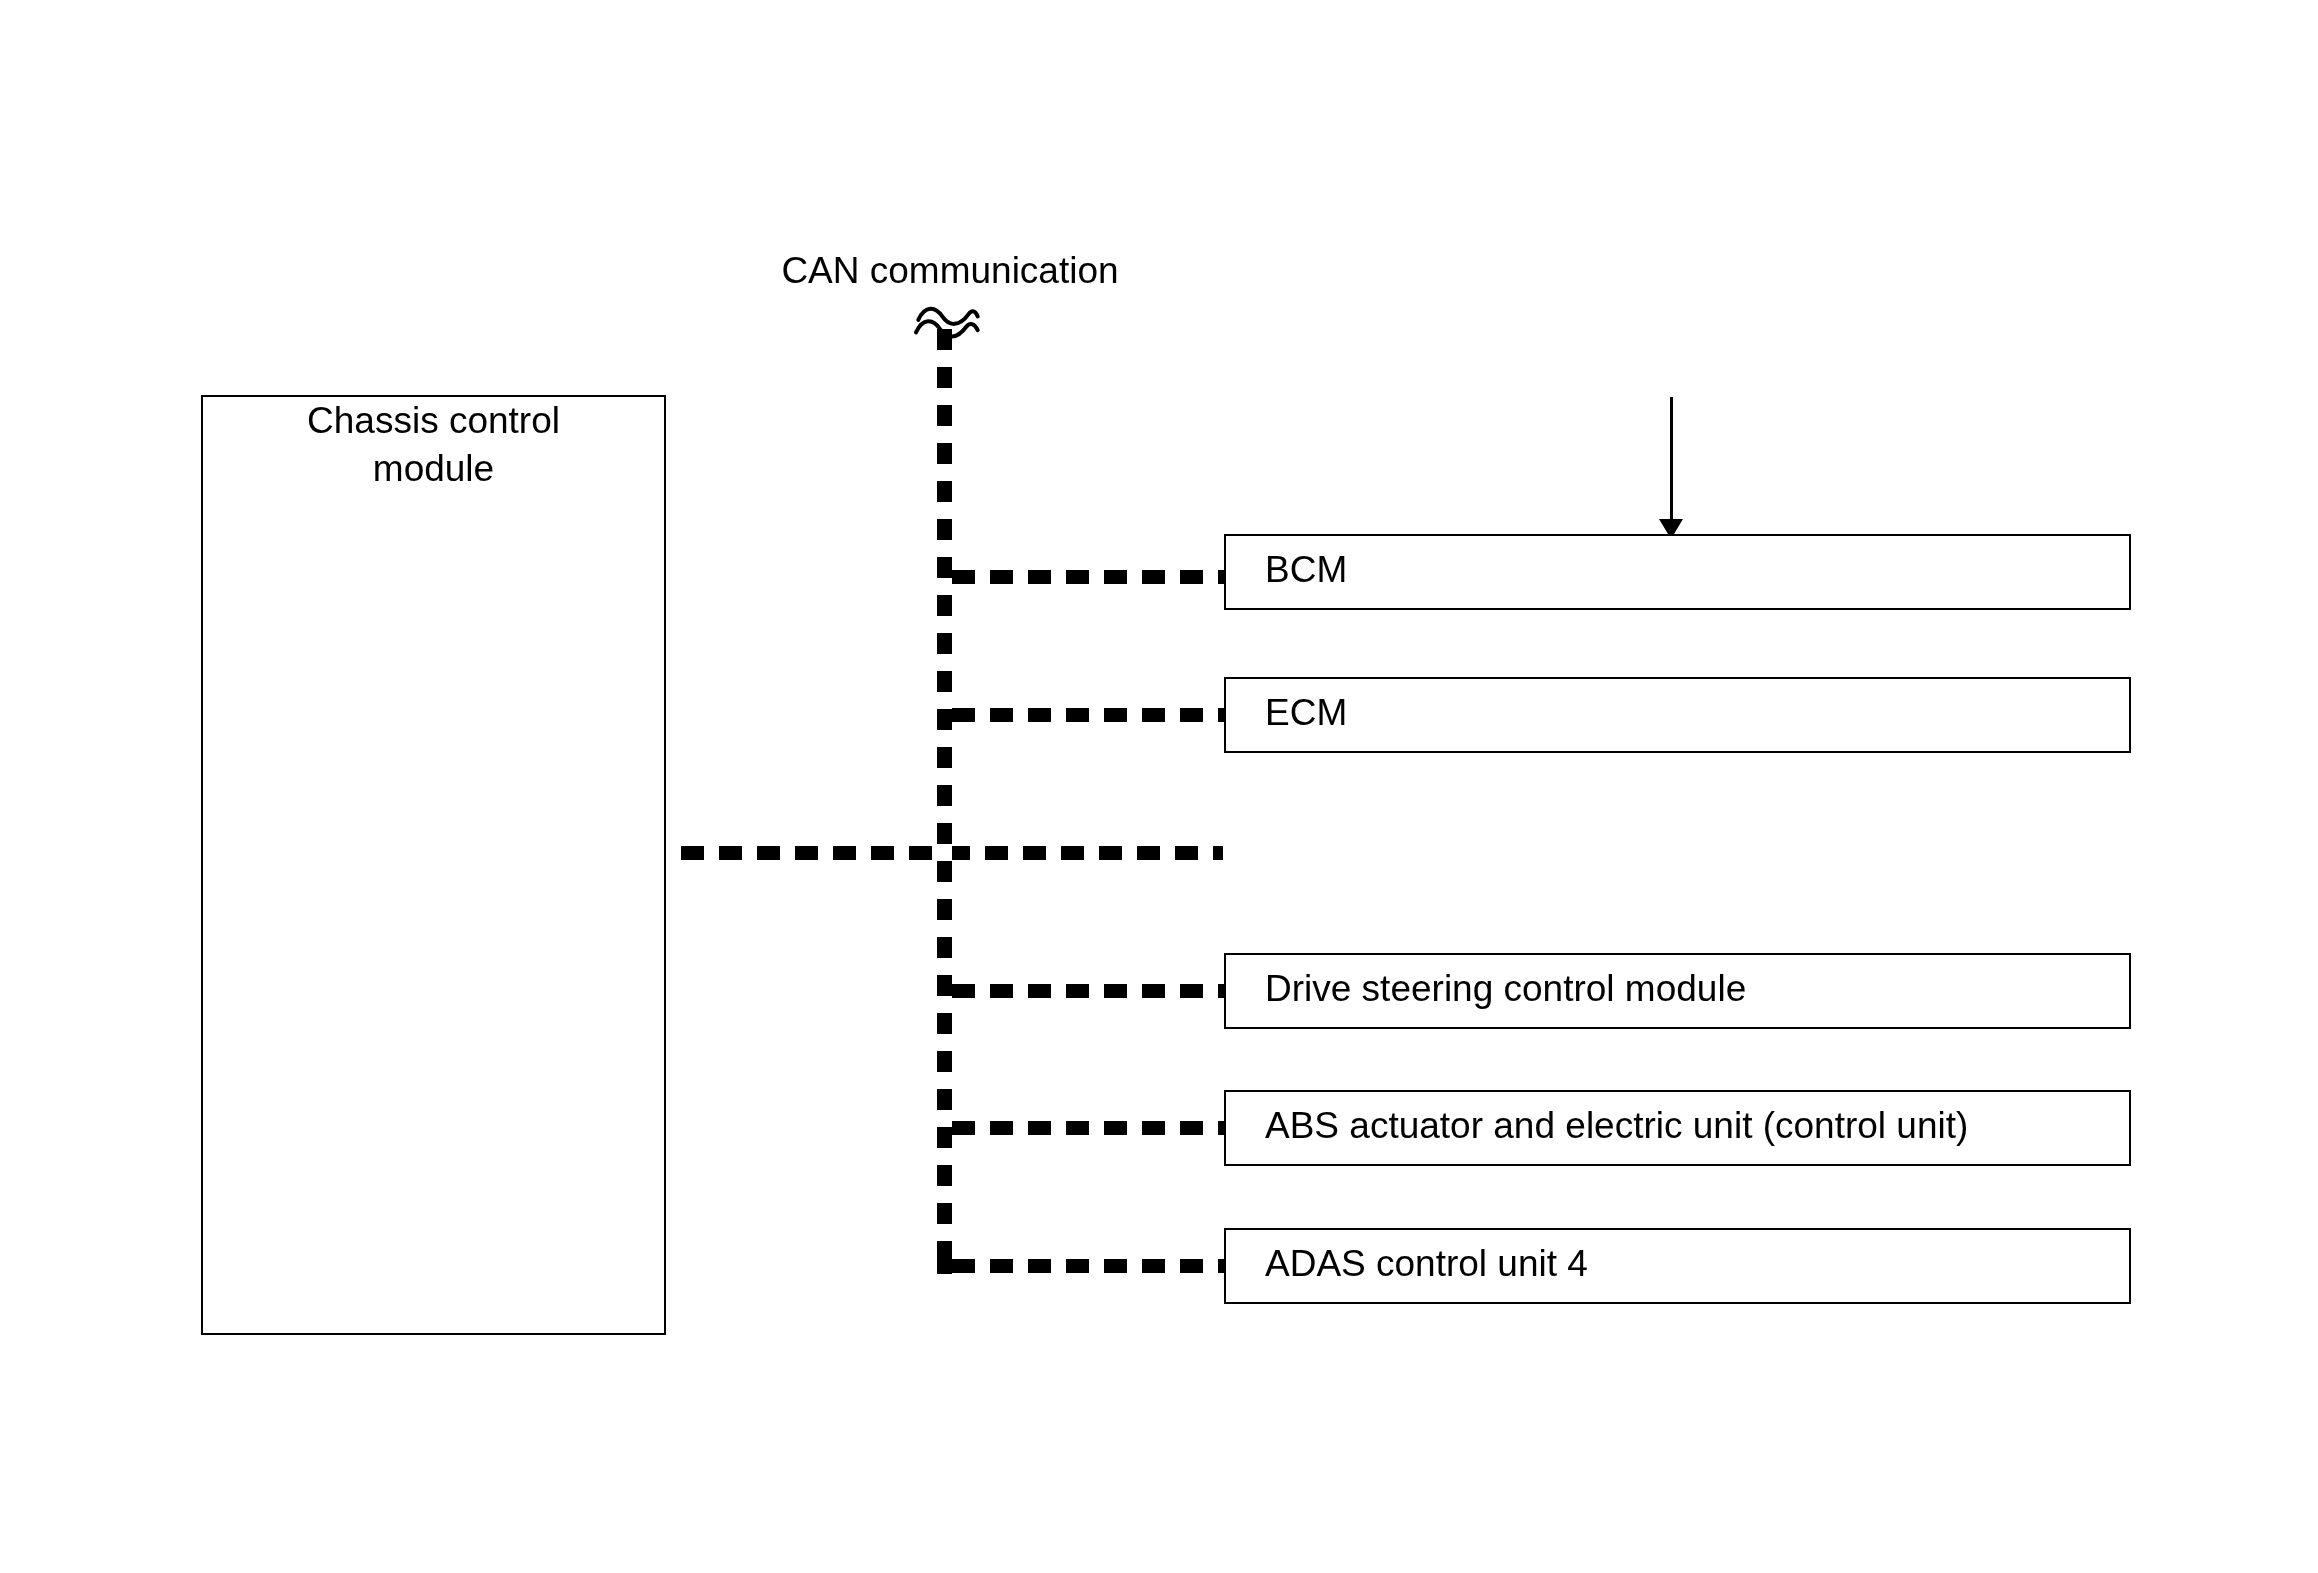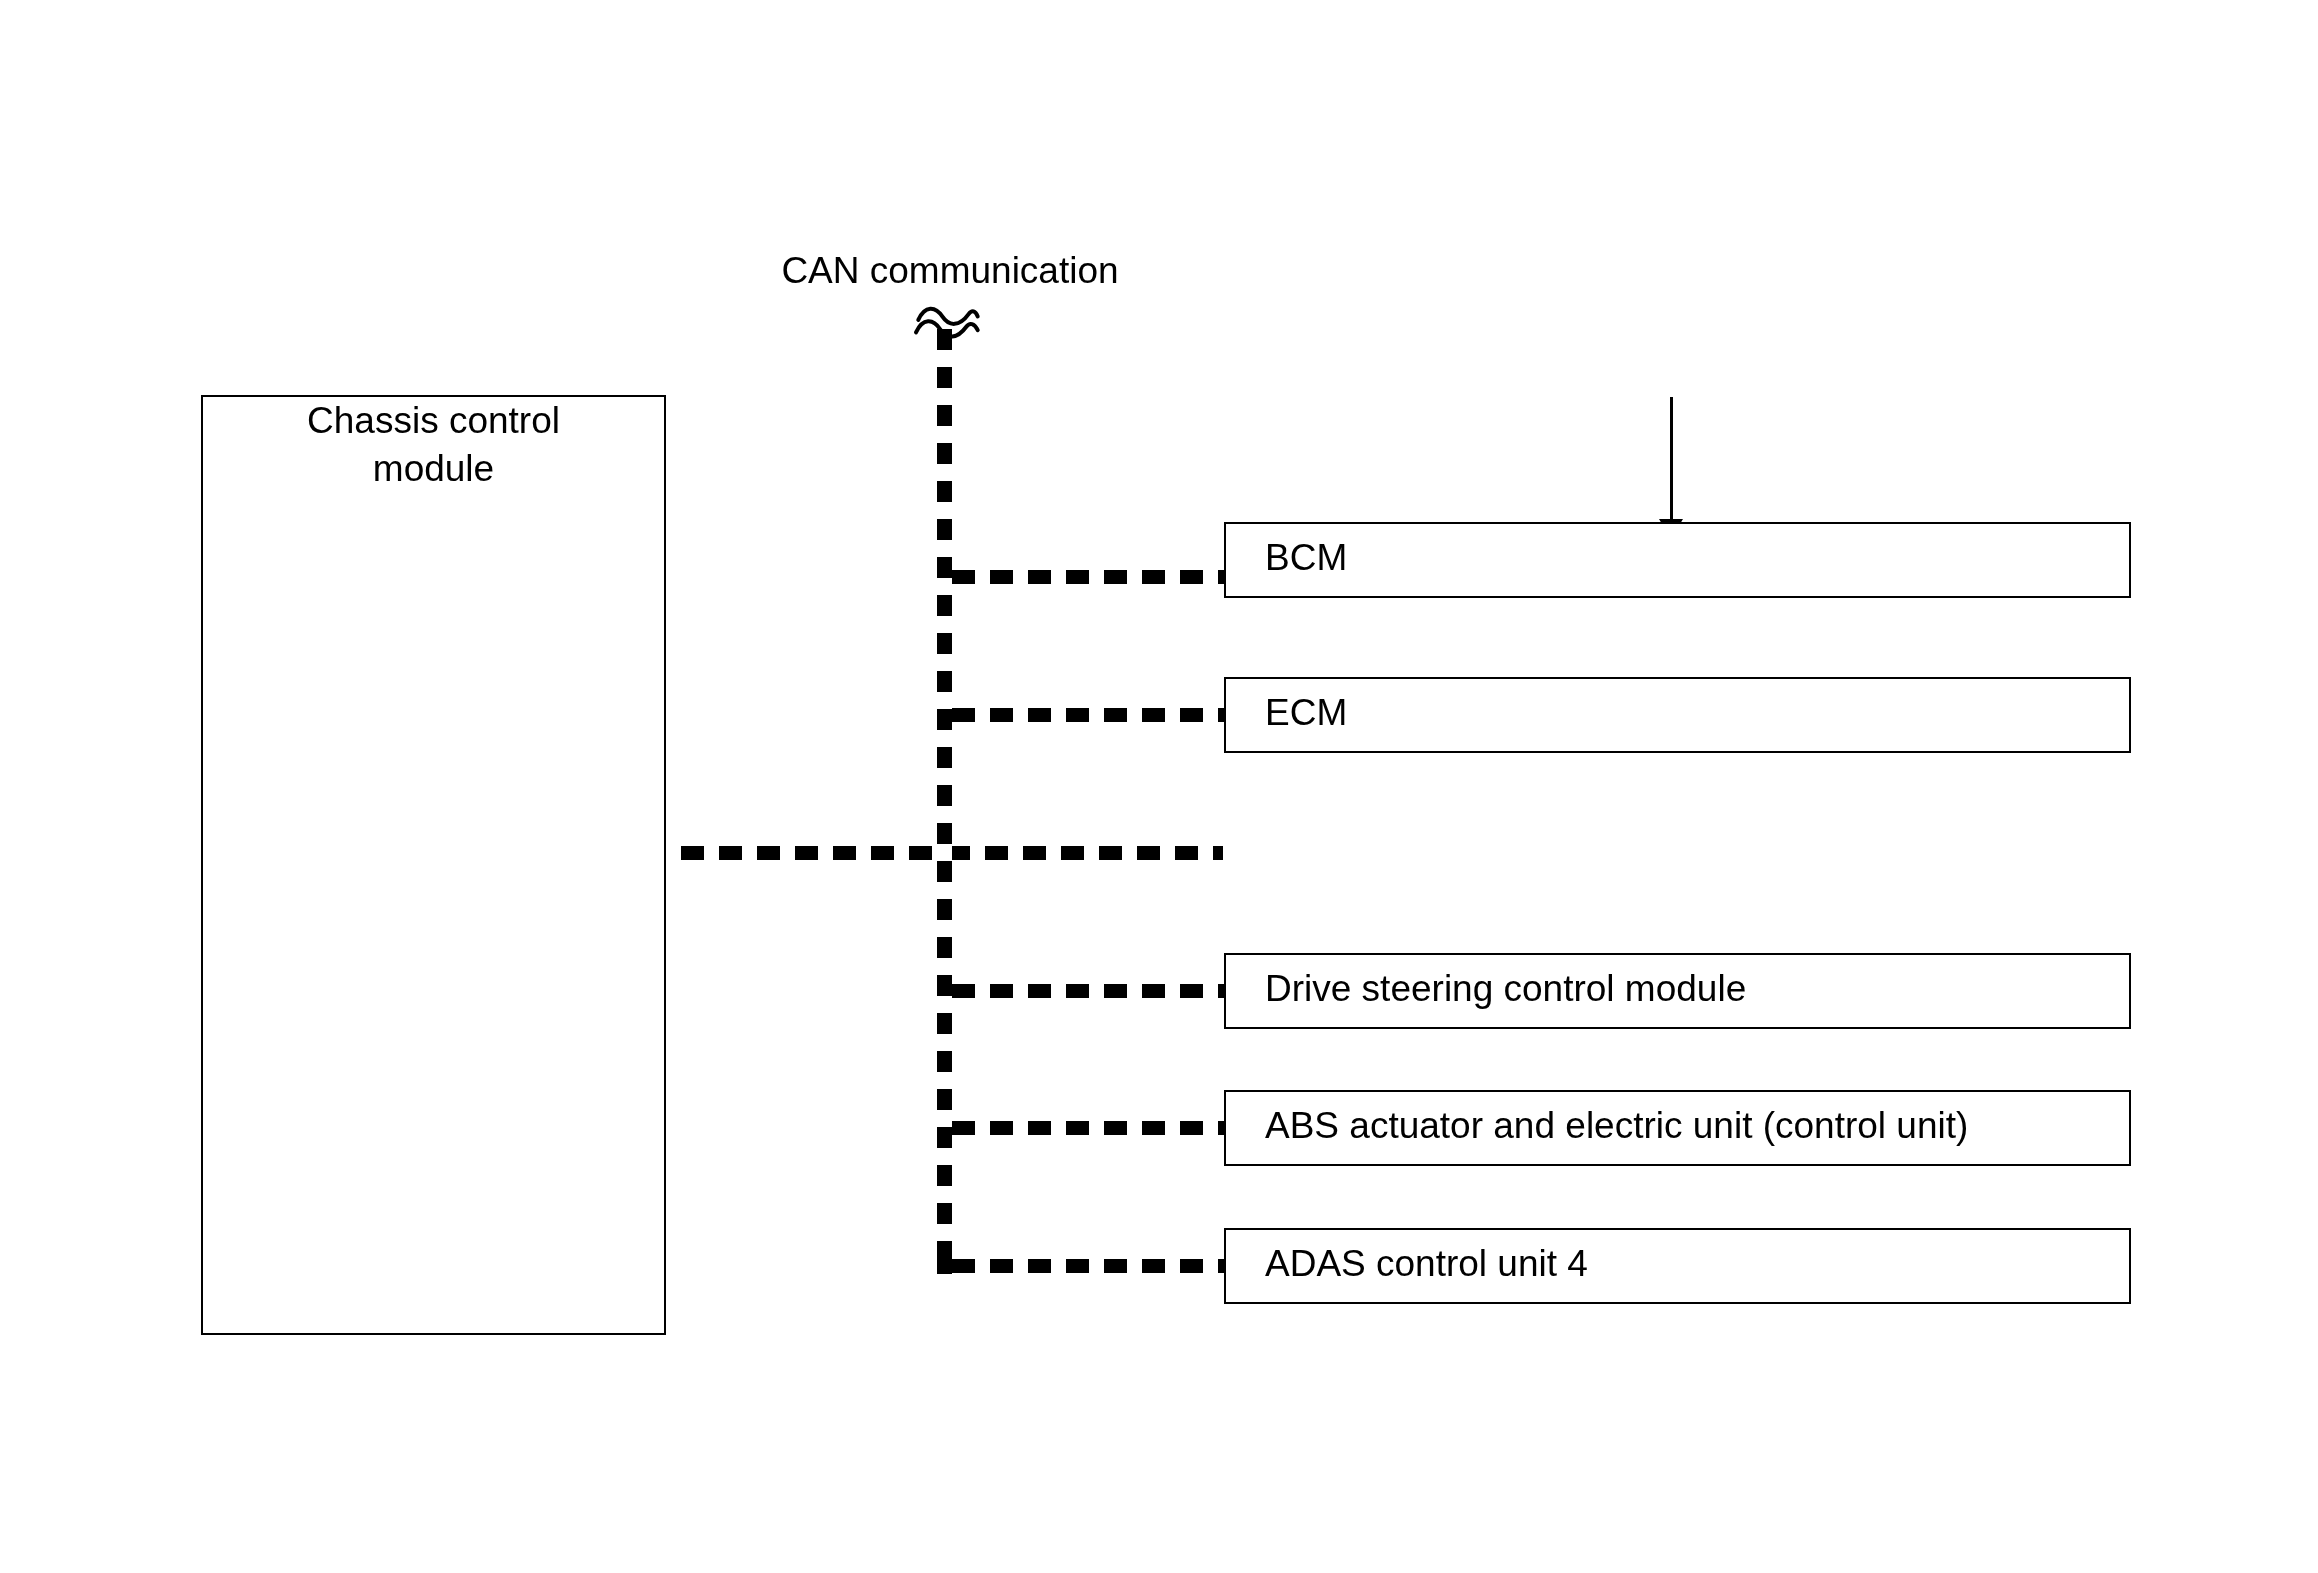--- a/index.html
+++ b/index.html
@@ -62,21 +62,21 @@
     align-items: center;
     background: #fff;
   }
   .node-label {
     font-size: 37px;
     padding-left: 39px;
     padding-bottom: 4.6px;
     white-space: nowrap;
   }
   .node-drive { top: 321px; }
-  .node-bcm   { top: 522px; }
+  .node-bcm   { top: 534px; }
   .node-ecm   { top: 677px; }
   .node-combi { top: 815px; }
   .node-ps    { top: 953px; }
   .node-abs   { top: 1090px; }
   .node-adas  { top: 1228px; }
 
   
   .can-h {
     height: 14.3px;
     background: repeating-linear-gradient(90deg, #000 0 23px, #fff 23px 38px);

